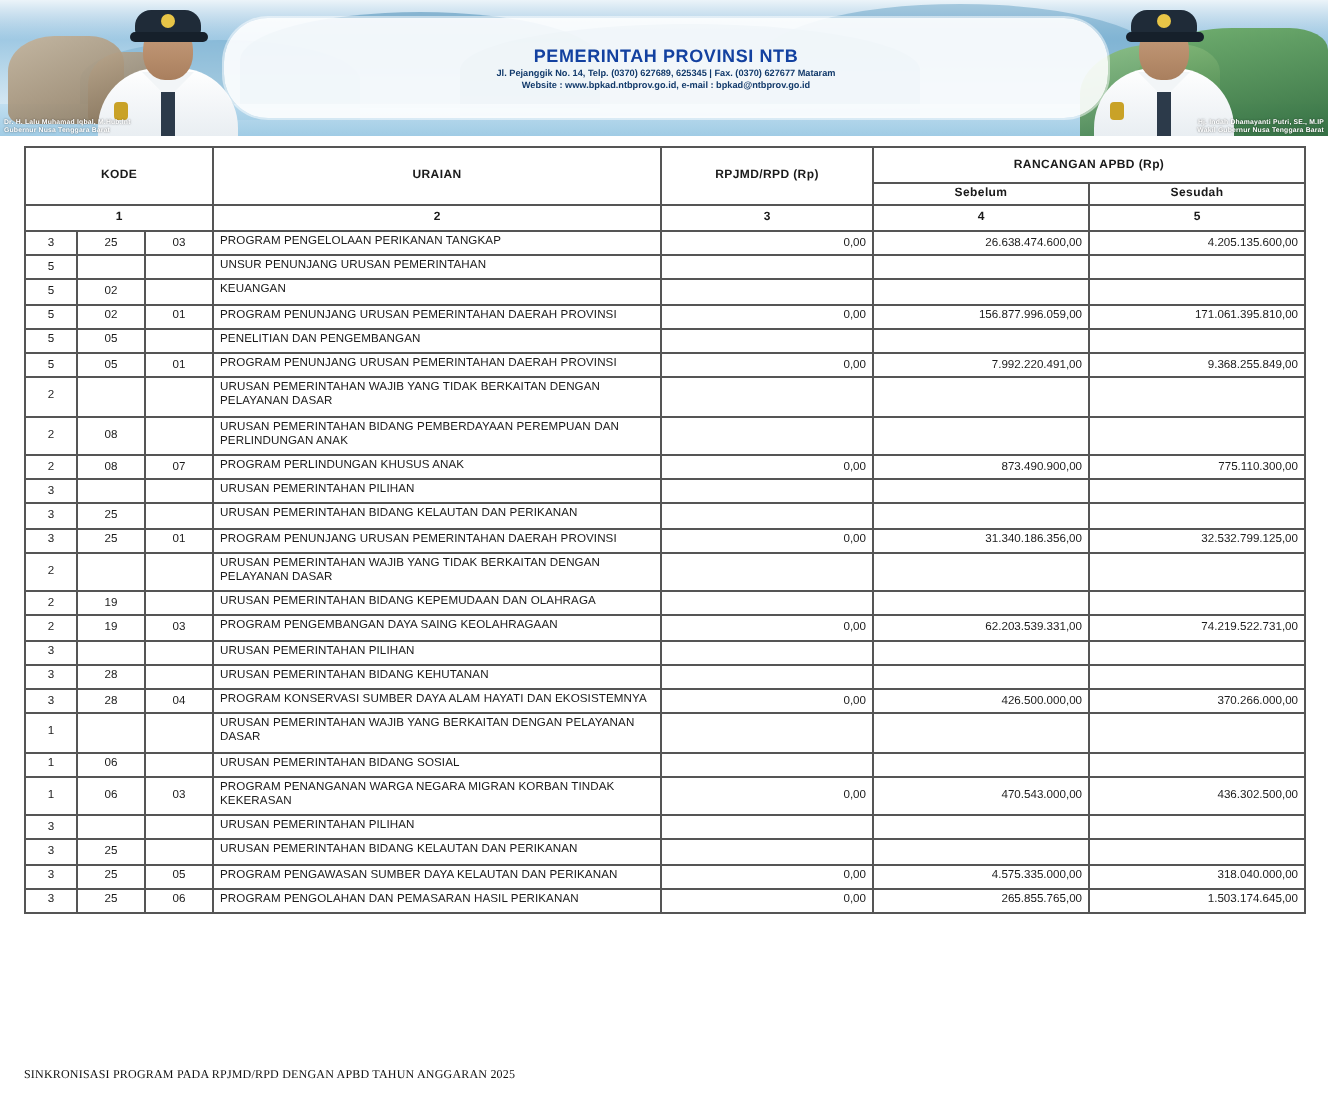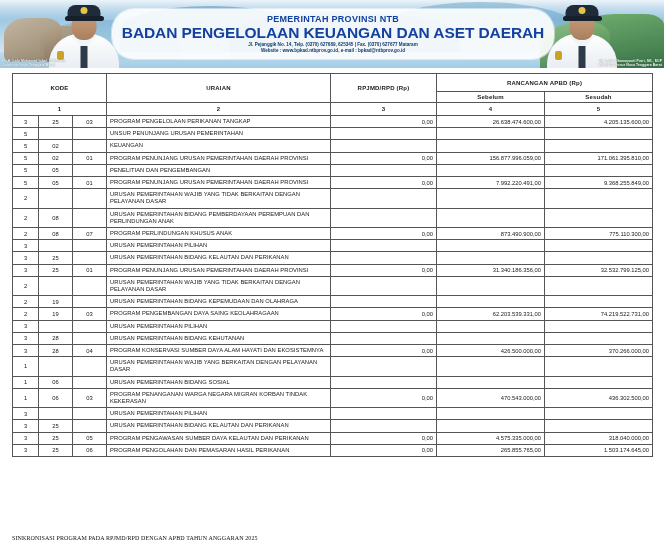--- a/index.html
+++ b/index.html
@@ -164,21 +164,20 @@
       <div>Gubernur Nusa Tenggara Barat</div>
     </div>
 
     <div class="p-caption right">
       <div>Hj. Indah Dhamayanti Putri, SE., M.IP</div>
       <div>Wakil Gubernur Nusa Tenggara Barat</div>
     </div>
 
     <div class="plate">
       <div class="t-line1">PEMERINTAH PROVINSI NTB</div>
-      <div class="t-line2">BADAN PENGELOLAAN KEUANGAN DAN ASET DAERAH</div>
       <div class="t-line3">Jl. Pejanggik No. 14, Telp. (0370) 627689, 625345 | Fax. (0370) 627677 Mataram</div>
       <div class="t-line4">Website : www.bpkad.ntbprov.go.id, e-mail : bpkad@ntbprov.go.id</div>
     </div>
   </div>
 
   <div class="table-wrap">
     <table class="main">
       <colgroup>
         <col class="c-k1">
           <col class="c-k2">

